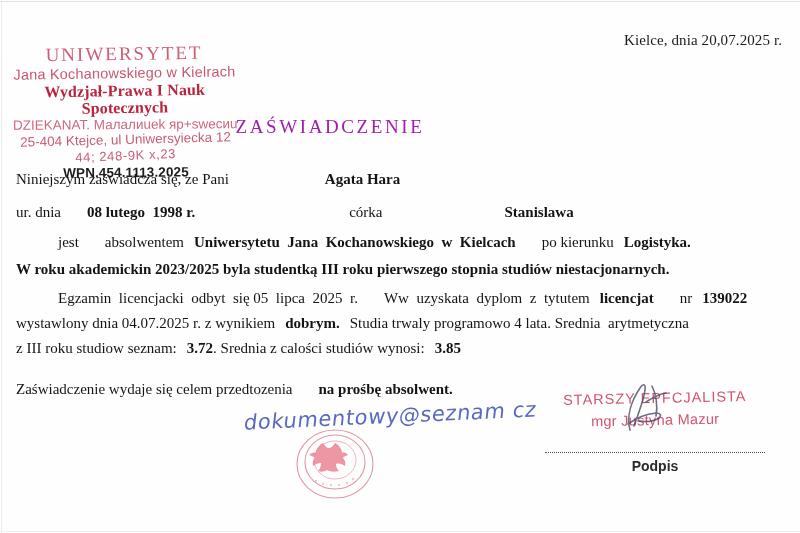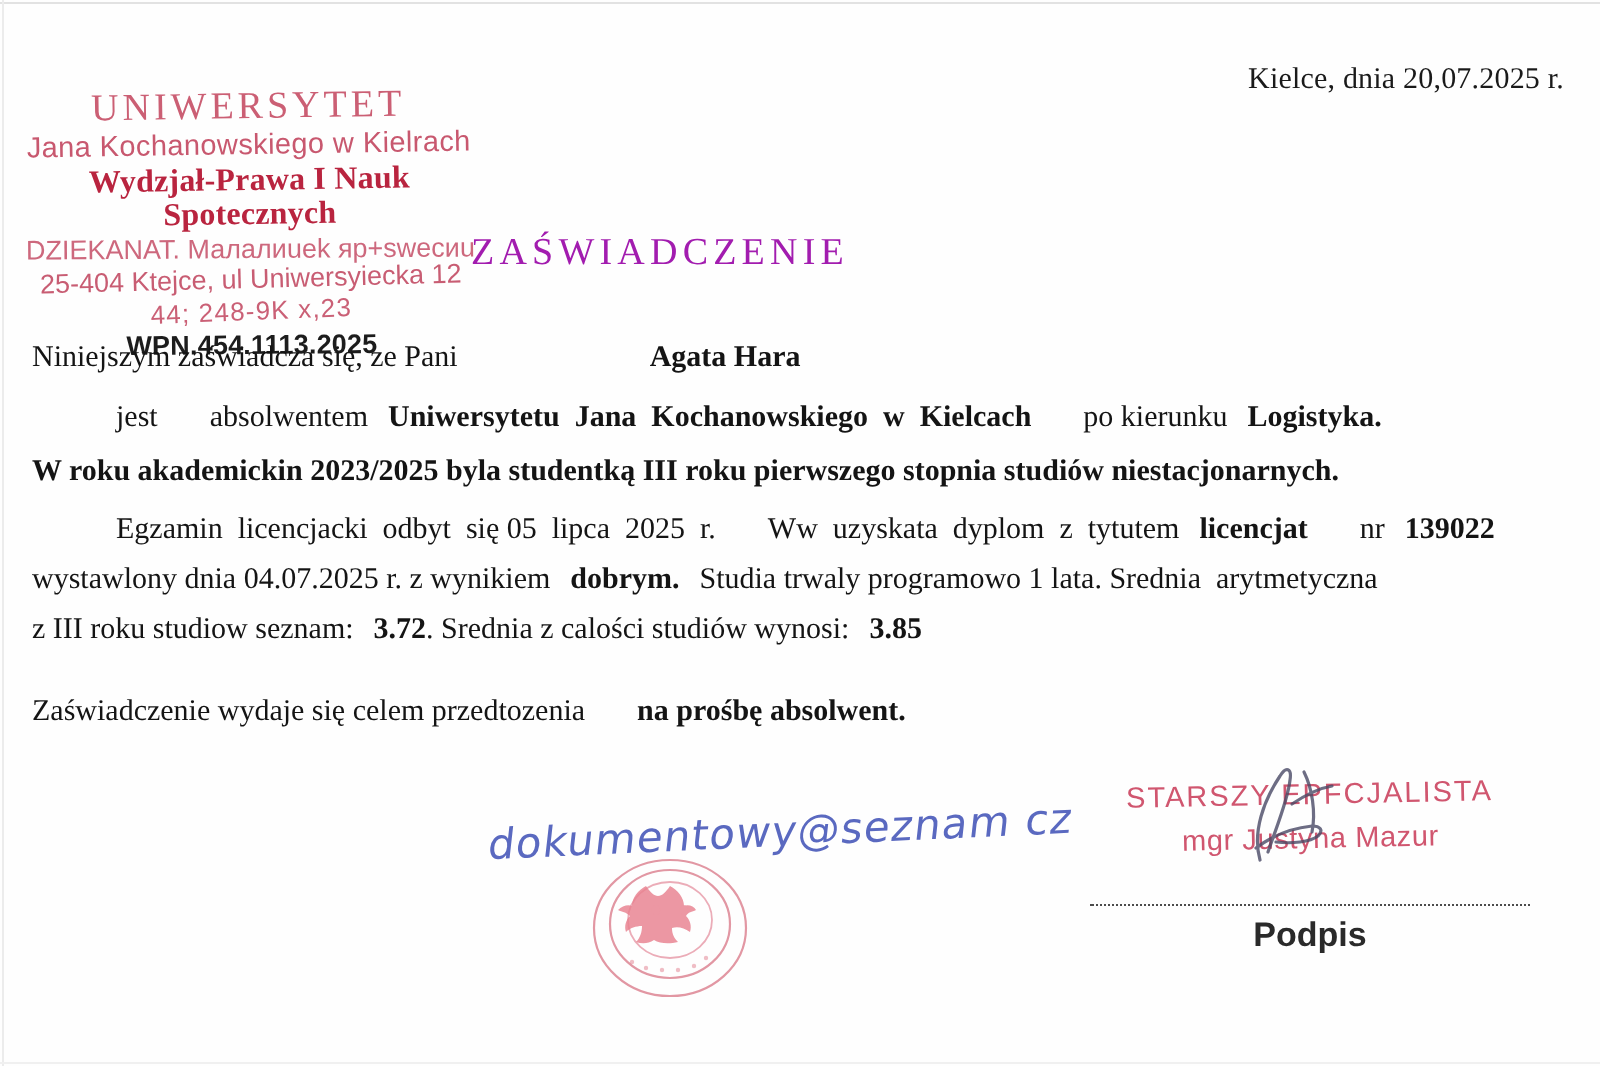--- a/index.html
+++ b/index.html
@@ -190,21 +190,21 @@
     border-bottom: 1.4px dotted #4c4c4c;
   }
   .dotlabel {
     position: absolute;
     left: 545px;
     top: 458px;
     width: 220px;
     text-align: center;
     font-family: "Liberation Sans", sans-serif;
     font-weight: bold;
-    font-size: 17px;
+    font-size: 14px;
     color: #2a2a2a;
   }
 
   
   .handwriting {
     position: absolute;
     left: 244px;
     top: 404px;
     font-family: "DejaVu Sans", sans-serif;
     font-size: 21px;
@@ -244,28 +244,29 @@
   </div>
 
   <div class="doc-date">Kielce, dnia 20,07.2025 r.</div>
 
   <div class="doc-title">ZAŚWIADCZENIE</div>
 
   <div class="body-block">
 
     <div class="ln line-1"><span>Niniejszym zaświadcza się, ze Pani</span><span class="sp-xl"></span><span class="b">Agata Hara</span></div>
 
+    <div class="ln line-2"><span>ur. dnia</span><span class="sp-md"></span><span class="b">08 lutego  1998 r.</span><span class="sp-xl"></span><span class="sp-lg"></span><span>córka</span><span class="sp-xl"></span><span class="sp-md"></span><span class="b">Stanislawa</span></div>
 
     <div class="ln line-3"><span class="indent"></span><span>jest</span><span class="sp-md"></span><span>absolwentem</span><span class="sp-sm"></span><span class="b">Uniwersytetu  Jana  Kochanowskiego  w  Kielcach</span><span class="sp-md"></span><span>po kierunku</span><span class="sp-sm"></span><span class="b">Logistyka.</span></div>
 
     <div class="ln line-4">W roku akademickin 2023/2025 byla studentką III roku pierwszego stopnia studiów niestacjonarnych.</div>
 
     <div class="ln line-5"><span class="indent"></span><span>Egzamin  licencjacki  odbyt  się 05  lipca  2025  r.</span><span class="sp-md"></span><span>Ww  uzyskata  dyplom  z  tytutem</span><span class="sp-sm"></span><span class="b">licencjat</span><span class="sp-md"></span><span>nr</span><span class="sp-sm"></span><span class="b">139022</span></div>
 
-    <div class="ln line-6"><span>wystawlony dnia 04.07.2025 r. z wynikiem</span><span class="sp-sm"></span><span class="b">dobrym.</span><span class="sp-sm"></span><span>Studia trwaly programowo 1 lata. Srednia  arytmetyczna</span></div>
+    <div class="ln line-6"><span>wystawlony dnia 04.07.2025 r. z wynikiem</span><span class="sp-sm"></span><span class="b">dobrym.</span><span class="sp-sm"></span><span>Studia trwaly programowo 4 lata. Srednia  arytmetyczna</span></div>
 
     <div class="ln line-7"><span>z III roku studiow seznam:</span><span class="sp-sm"></span><span class="b">3.72</span><span>. Srednia z calości studiów wynosi:</span><span class="sp-sm"></span><span class="b">3.85</span></div>
 
     <div class="ln line-8"><span>Zaświadczenie wydaje się celem przedtozenia</span><span class="sp-md"></span><span class="b">na prośbę absolwent.</span></div>
   </div>
 
   <div class="sig-stamp">
     <div class="sig-l1">STARSZY EPFCJALISTA</div>
     <div class="sig-l2">mgr Justyna Mazur</div>
   </div>

